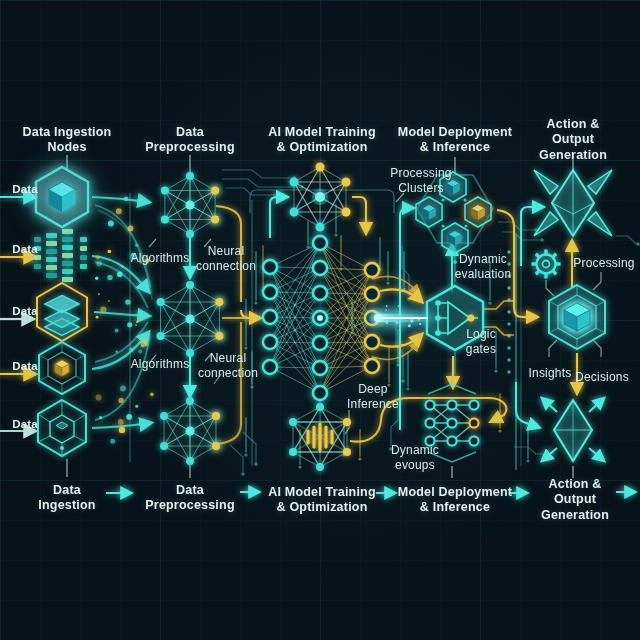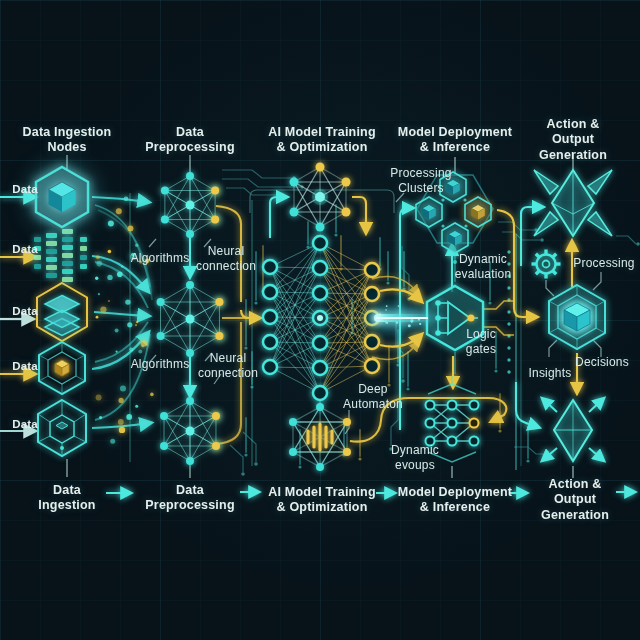--- a/index.html
+++ b/index.html
@@ -772,24 +772,24 @@
 
 <div class="txt ann" style="left:160px;top:258px">Algorithms</div>
 <div class="txt ann" style="left:226px;top:259px">Neural
 connection</div>
 <div class="txt ann" style="left:160px;top:364px">Algorithms</div>
 <div class="txt ann" style="left:228px;top:366px">Neural
 connection</div>
 <div class="txt ann" style="left:421px;top:181px">Processing
 Clusters</div>
 <div class="txt ann" style="left:373px;top:397px">Deep
-Automaton</div>
+Inference</div>
 <div class="txt ann" style="left:483px;top:267px">Dynamic
 evaluation</div>
 <div class="txt ann" style="left:481px;top:342px">Logic
 gates</div>
 <div class="txt ann" style="left:415px;top:458px">Dynamic
 evoups</div>
 <div class="txt ann" style="left:604px;top:263px">Processing</div>
 <div class="txt ann" style="left:550px;top:373px">Insights</div>
-<div class="txt ann" style="left:602px;top:362px">Decisions</div>
+<div class="txt ann" style="left:602px;top:377px">Decisions</div>
 
 </div>
 
 </body></html>

